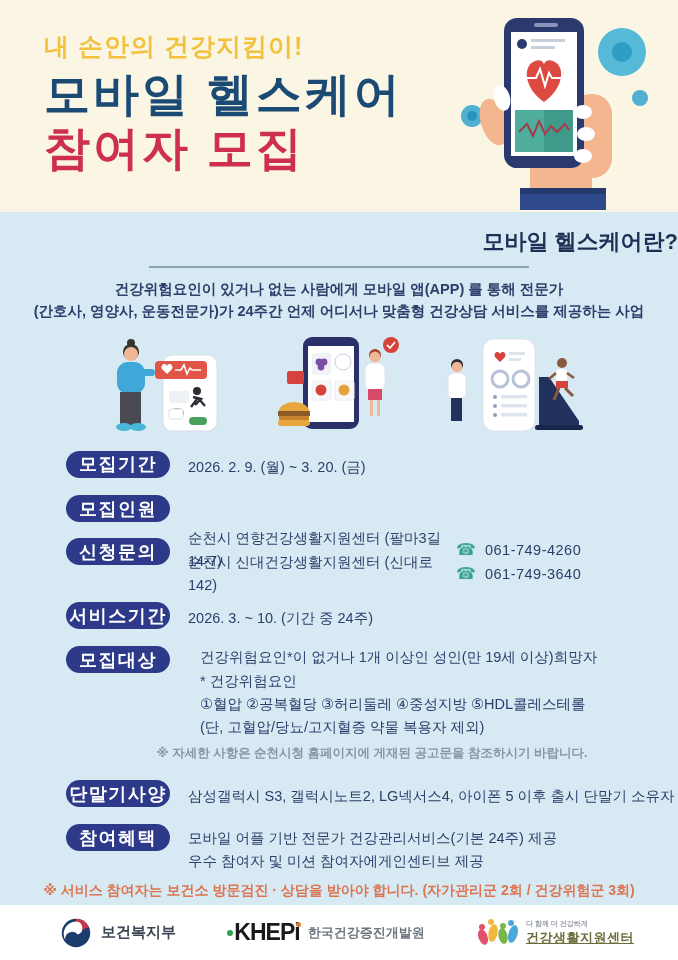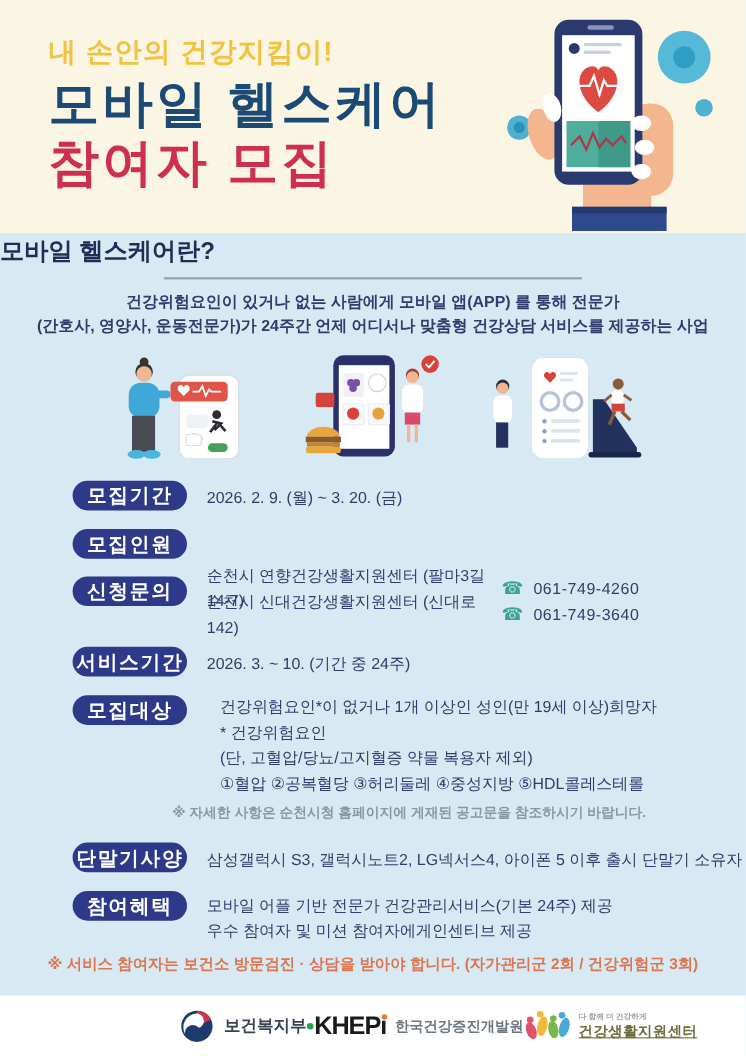--- a/index.html
+++ b/index.html
@@ -9,21 +9,21 @@
   
   .hero { height:212px; background:#faf6e3; position:relative; overflow:hidden; }
   .hero-text { position:absolute; left:44px; top:30px; }
   .tagline { color:#f2c23e; font-size:25px; font-weight:800; letter-spacing:1px; }
   .title-main { color:#1b4a74; font-size:46px; font-weight:900; letter-spacing:3px; margin-top:8px; line-height:1.0; }
   .title-sub { color:#ce2f4e; font-size:46px; font-weight:900; letter-spacing:3px; margin-top:8px; line-height:1.0; }
   .hero-illo { position:absolute; right:14px; top:6px; }
 
   
   .main { height:693px; background:#d7e9f3; }
-  .intro-title { text-align:left; color:#1e2f55; font-size:22px; font-weight:800; padding-top:1px; }
+  .intro-title { text-align:right; color:#1e2f55; font-size:22px; font-weight:800; padding-top:15px; }
   .divider { width:380px; height:2px; background:#8fa3b0; margin:9px auto 10px auto; }
   .desc { text-align:center; color:#2e3d6b; font-size:14.5px; line-height:1.55; font-weight:600; }
 
   .illos { display:flex; justify-content:center; align-items:flex-end; gap:26px; margin:10px 0 6px 0; height:106px; }
 
   .rows { padding-left:66px; padding-top:6px; }
   .row { display:flex; align-items:flex-start; margin-bottom:16px; }
   .pill { flex:0 0 104px; height:27px; background:#2d3a8a; color:#ffffff; border-radius:15px;
           display:flex; align-items:center; justify-content:center;
           font-size:18px; font-weight:700; letter-spacing:1.5px; }
@@ -32,21 +32,21 @@
 
   .contact-line { display:flex; align-items:center; height:24px; }
   .place { width:268px; }
   .tel-icon { color:#3fa296; margin-right:9px; font-size:16px; }
   .tel { letter-spacing:0.5px; }
 
   .note { text-align:center; color:#8a97a3; font-size:12.5px; font-weight:600; margin:6px 0 18px 0; }
   .warning { text-align:center; color:#dd7550; font-size:14px; font-weight:700; margin-top:8px; }
 
   
-  .footer { height:55px; background:#ffffff; display:flex; align-items:center; justify-content:flex-end; padding:0 44px 0 60px; }
+  .footer { height:55px; background:#ffffff; display:flex; align-items:center; justify-content:space-between; padding:0 44px 0 60px; }
   .logo { display:flex; align-items:center; }
   .mohw-name { color:#3a4350; font-size:15px; font-weight:700; margin-left:9px; }
   .khepi-word { color:#1a1a1a; font-size:23px; font-weight:900; letter-spacing:-1px; position:relative; }
   .khepi-green { display:inline-block; width:6px; height:6px; background:#2f9e4f; border-radius:50%; margin-right:1px; vertical-align:baseline; }
   .khepi-idot { display:inline-block; width:5px; height:5px; background:#e07a2e; border-radius:50%; position:absolute; top:3px; right:-1px; }
   .khepi-name { color:#6e7680; font-size:13px; font-weight:700; margin-left:8px; }
   .hlc-texts { margin-left:6px; display:flex; flex-direction:column; }
   .hlc-tagline { color:#9aa0a8; font-size:7px; font-weight:600; }
   .hlc-name { color:#6b6d3a; font-size:13px; font-weight:800; letter-spacing:0.5px;text-decoration:underline; }
 </style>
@@ -205,22 +205,22 @@
       <div class="row">
         <div class="pill">서비스기간</div>
         <div class="content">2026. 3. ~ 10. (기간 중 24주)</div>
       </div>
 
       <div class="row" style="margin-bottom:4px;gap:12px;">
         <div class="pill">모집대상</div>
         <div class="content tight">
           <div>건강위험요인*이 없거나 1개 이상인 성인(만 19세 이상)희망자</div>
           <div>* 건강위험요인</div>
+          <div>①혈압  ②공복혈당  ③허리둘레  ④중성지방  ⑤HDL콜레스테롤</div>
           <div>(단, 고혈압/당뇨/고지혈증 약물 복용자 제외)</div>
-          <div>①혈압  ②공복혈당  ③허리둘레  ④중성지방  ⑤HDL콜레스테롤</div>
         </div>
       </div>
 
       <p class="note">※ 자세한 사항은 순천시청 홈페이지에 게재된 공고문을 참조하시기 바랍니다.</p>
 
       <div class="row">
         <div class="pill">단말기사양</div>
         <div class="content">삼성갤럭시 S3, 갤럭시노트2, LG넥서스4, 아이폰 5 이후 출시 단말기 소유자</div>
       </div>
 

